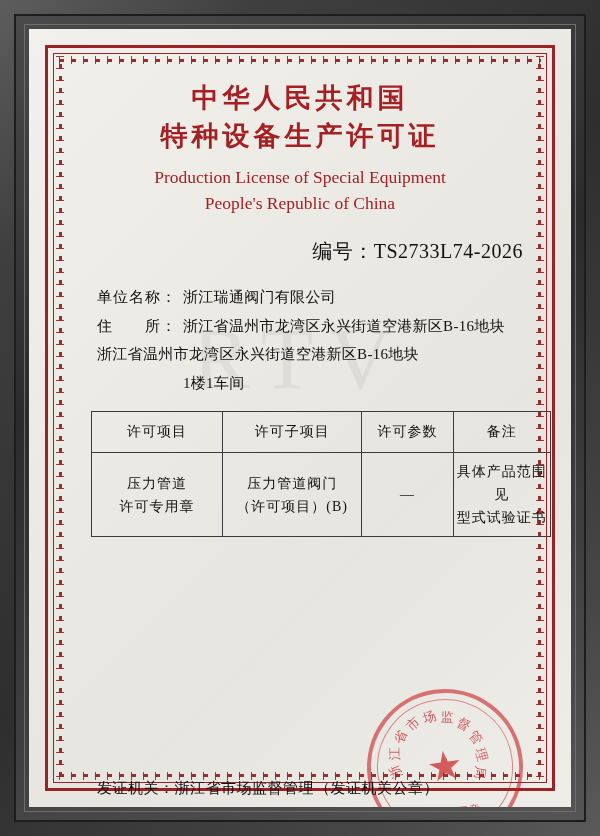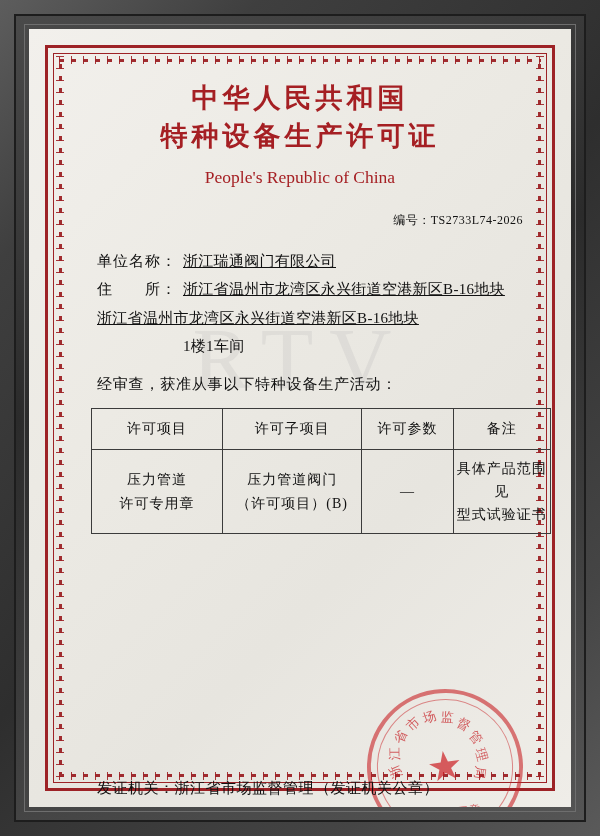--- a/index.html
+++ b/index.html
@@ -132,21 +132,21 @@
     text-align: center;
     color: #a51f23;
     font-size: 17.5px;
     line-height: 1.5;
     margin-top: 8px;
     font-family: "Liberation Serif", serif;
   }
   .cert-no {
     text-align: right;
     margin-top: 22px;
-    font-size: 12px;
+    font-size: 20px;
     color: #111;
     letter-spacing: 0.5px;
     padding-right: 4px;
   }
 
   .fields {
     margin-top: 18px;
     font-size: 15px;
     color: #111;
     line-height: 1.9;
@@ -157,21 +157,20 @@
     padding-left: 24px;
   }
   .field-label {
     width: 86px;
     flex: 0 0 86px;
     letter-spacing: 1px;
   }
   .field-value {
     flex: 1;
     letter-spacing: 0.3px;
-    text-decoration: underline;
   }
   .field-cont {
     padding-left: 110px;
     letter-spacing: 0.3px;
   }
 
   .scope-line {
     margin-top: 14px;
     padding-left: 24px;
     font-size: 15px;
@@ -293,41 +292,41 @@
     </div>
 
     <div class="content">
 
       <div class="title-cn">
         <div>中华人民共和国</div>
         <div>特种设备生产许可证</div>
       </div>
 
       <div class="title-en">
+        <div>Production License of Special Equipment</div>
         <div>People's Republic of China</div>
       </div>
 
       <div class="cert-no">编号：TS2733L74-2026</div>
 
       <div class="fields">
         <div class="field-row">
           <div class="field-label">单位名称：</div>
           <div class="field-value">浙江瑞通阀门有限公司</div>
         </div>
         <div class="field-row">
           <div class="field-label">住　　所：</div>
           <div class="field-value">浙江省温州市龙湾区永兴街道空港新区B-16地块</div>
         </div>
         <div class="field-row">
           <div class="field-value">浙江省温州市龙湾区永兴街道空港新区B-16地块</div>
         </div>
         <div class="field-cont">1楼1车间</div>
       </div>
 
-      <div class="scope-line">经审查，获准从事以下特种设备生产活动：</div>
 
       <table class="permit">
         <thead>
           <tr>
             <th class="col1">许可项目</th>
             <th class="col2">许可子项目</th>
             <th class="col3">许可参数</th>
             <th class="col4">备注</th>
           </tr>
         </thead>

